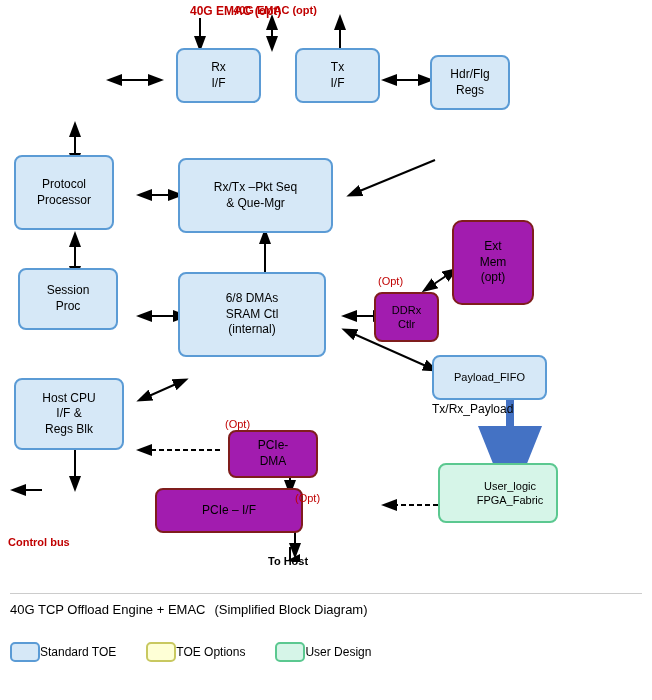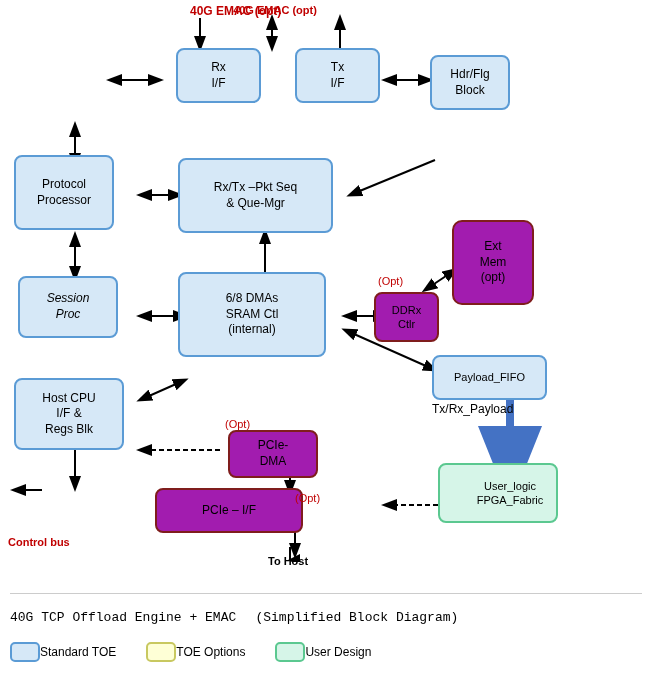--- a/index.html
+++ b/index.html
@@ -65,22 +65,21 @@
     .title-area {
       position: absolute;
       bottom: 38px;
       left: 10px;
       right: 10px;
     }
     .main-title {
       font-size: 16px;
       font-weight: bold;
       color: #000;
-      margin-bottom: 16px;
-      font-family: Liberation Mono, monospace;
+      margin-bottom: 24px;
     }
     .main-title span {
       font-weight: normal;
       font-size: 13px;
     }
     .legend {
       display: flex;
       flex-direction: row;
       gap: 30px;
       align-items: center;
@@ -198,40 +197,40 @@
   </div>
 
   <div class="block blue-block" style="left:295px; top:48px; width:85px; height:55px;">
     <span style="white-space:pre-line;">Tx
 I/F</span>
   </div>
 
 
   <div class="block blue-block" style="left:430px; top:55px; width:80px; height:55px;">
     <span style="white-space:pre-line;">Hdr/Flg
-Block</span>
+Regs</span>
   </div>
 
   <div class="block blue-block" style="left:14px; top:155px; width:100px; height:75px;">
     <span style="white-space:pre-line;">Protocol
 Processor</span>
   </div>
 
   <div class="block blue-block" style="left:178px; top:158px; width:155px; height:75px;">
     <span style="white-space:pre-line;">Rx/Tx –Pkt Seq
 &amp; Que-Mgr</span>
   </div>
 
   <div class="block yellow-block" style="left:452px; top:220px; width:82px; height:85px; border-radius:10px;">
     <span style="white-space:pre-line;">Ext
 Mem
 (opt)</span>
   </div>
 
-  <div class="block blue-block" style="left:18px; top:276px; width:100px; height:62px;font-style:italic;">
+  <div class="block blue-block" style="left:18px; top:268px; width:100px; height:62px;">
     <span style="white-space:pre-line;">Session
 Proc</span>
   </div>
 
   <div class="block blue-block" style="left:178px; top:272px; width:148px; height:85px;">
     <span style="white-space:pre-line;">6/8 DMAs
 SRAM Ctl
 (internal)</span>
   </div>
 

